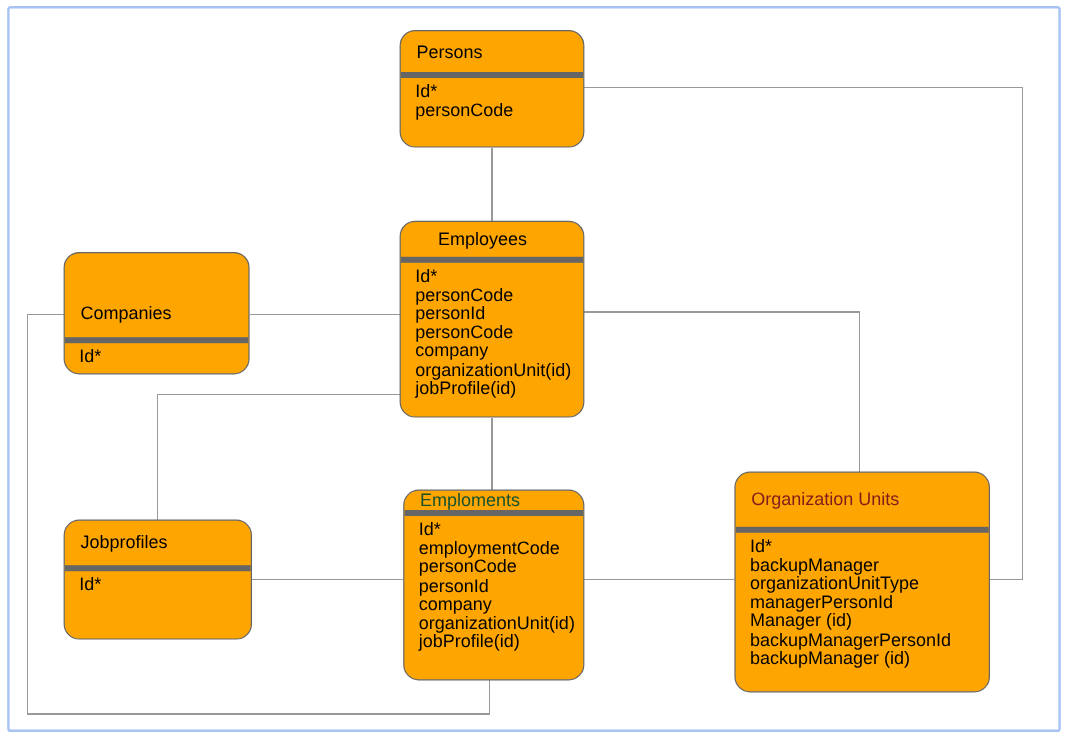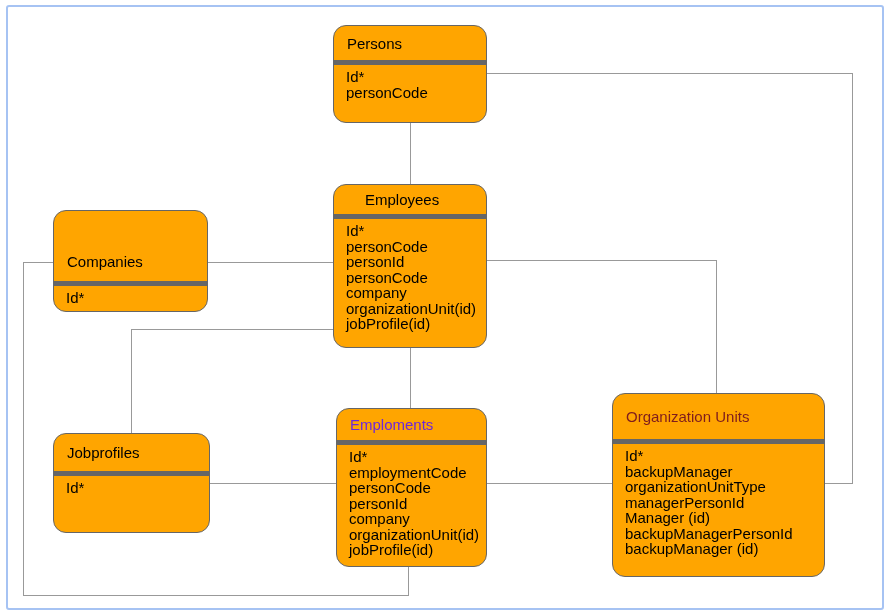--- a/index.html
+++ b/index.html
@@ -105,21 +105,21 @@
           <div class="attr-row">Id*</div>
         </div>
   </div>
       <div class="entity" style="left: 53px; top: 433px; width: 157px; height: 100px; background: rgb(255, 165, 0); border-color: rgb(102, 102, 102);">
     <div class="entity-title" style="height: 42px; border-bottom-color: rgb(102, 102, 102); color: rgb(0, 0, 0);">Jobprofiles</div>
     <div class="entity-attrs" style="color: rgb(0, 0, 0);">
           <div class="attr-row">Id*</div>
         </div>
   </div>
       <div class="entity" style="left: 336px; top: 408px; width: 151px; height: 159px; background: rgb(255, 165, 0); border-color: rgb(102, 102, 102);">
-    <div class="entity-title" style="height: 36px; border-bottom-color: rgb(102, 102, 102); color: #6d28d9;">Emploments</div>
+    <div class="entity-title" style="height: 21px; border-bottom-color: rgb(102, 102, 102); color: #14532d;">Emploments</div>
     <div class="entity-attrs" style="color: rgb(0, 0, 0);">
           <div class="attr-row">Id*</div>
           <div class="attr-row">employmentCode</div>
           <div class="attr-row">personCode</div>
           <div class="attr-row">personId</div>
           <div class="attr-row">company</div>
           <div class="attr-row">organizationUnit(id)</div>
           <div class="attr-row">jobProfile(id)</div>
         </div>
   </div>

